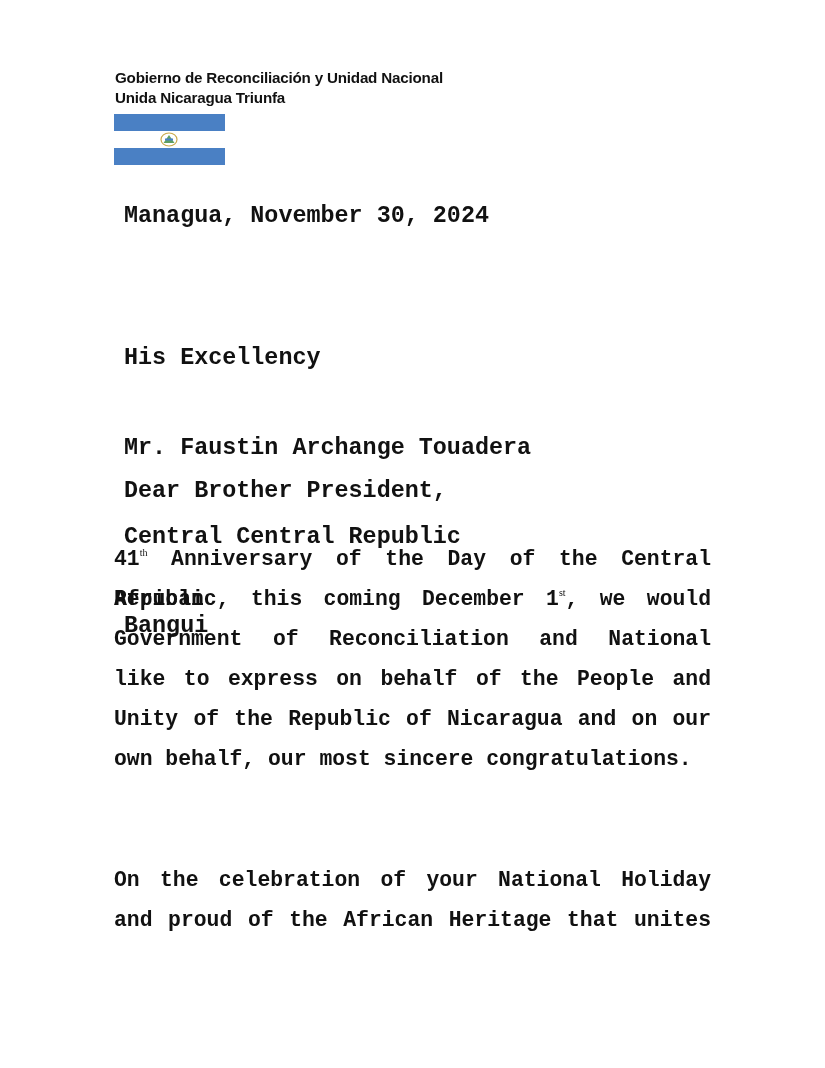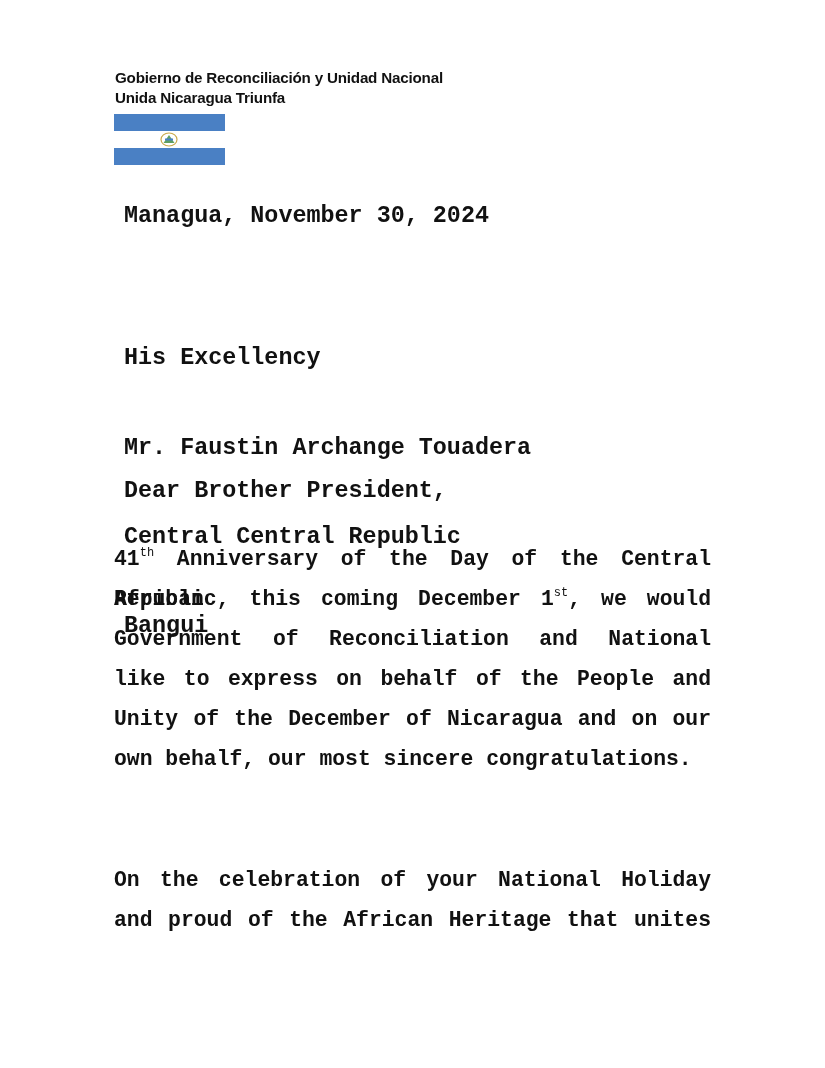--- a/index.html
+++ b/index.html
@@ -12,21 +12,21 @@
     .emblem { position: absolute; left: 46px; top: 1px; width: 18px; height: 15px; }
     .mono { position: absolute; left: 124px; font-family: "Liberation Mono", monospace; font-weight: bold; font-size: 23.4px; white-space: pre; }
     .date { top: 203px; }
     .addr { top: 285px; line-height: 29.7px; }
     .salutation { top: 478px; }
     .para { position: absolute; left: 114px; width: 597px; font-family: "Liberation Mono", monospace; font-weight: bold; font-size: 21.4px; line-height: 40px; text-align: justify; text-align-last: left; }
     .para .line { display: block; text-align: justify; text-align-last: justify; height: 40px; white-space: normal; }
     .para .line.last { text-align-last: left; }
     .p1 { top: 539px; }
     .p2 { top: 860px; }
-    sup { font-size: 12px; line-height: 0; vertical-align: 9px; font-family: Liberation Mono, monospace; font-weight: normal; }
+    sup { font-size: 10px; line-height: 0; vertical-align: 9px; font-family: Liberation Serif, serif; font-weight: normal; }
   </style>
 </head>
 <body>
 
 <div class="header">
   <div>Gobierno de Reconciliación y Unidad Nacional</div>
   <div>Unida Nicaragua Triunfa</div>
 </div>
 
 <div class="flag">
@@ -50,20 +50,20 @@
   <div>Bangui</div>
 </div>
 
 <div class="mono salutation">Dear Brother President,</div>
 
 <div class="para p1">
   <span class="line"><span>41</span><sup>th</sup><span> Anniversary of the Day of the Central African</span></span>
   <span class="line"><span>Republic, this coming December 1</span><sup>st</sup><span>, we would</span></span>
   <span class="line"><span>Government of Reconciliation and National</span></span>
   <span class="line"><span>like to express on behalf of the People and</span></span>
-  <span class="line"><span>Unity of the December of Nicaragua and on our</span></span>
+  <span class="line"><span>Unity of the Republic of Nicaragua and on our</span></span>
   <span class="line last"><span>own behalf, our most sincere congratulations.</span></span>
 </div>
 
 <div class="para p2">
   <span class="line"><span>On the celebration of your National Holiday</span></span>
   <span class="line"><span>and proud of the African Heritage that unites</span></span>
 </div>
 
 </body></html>

